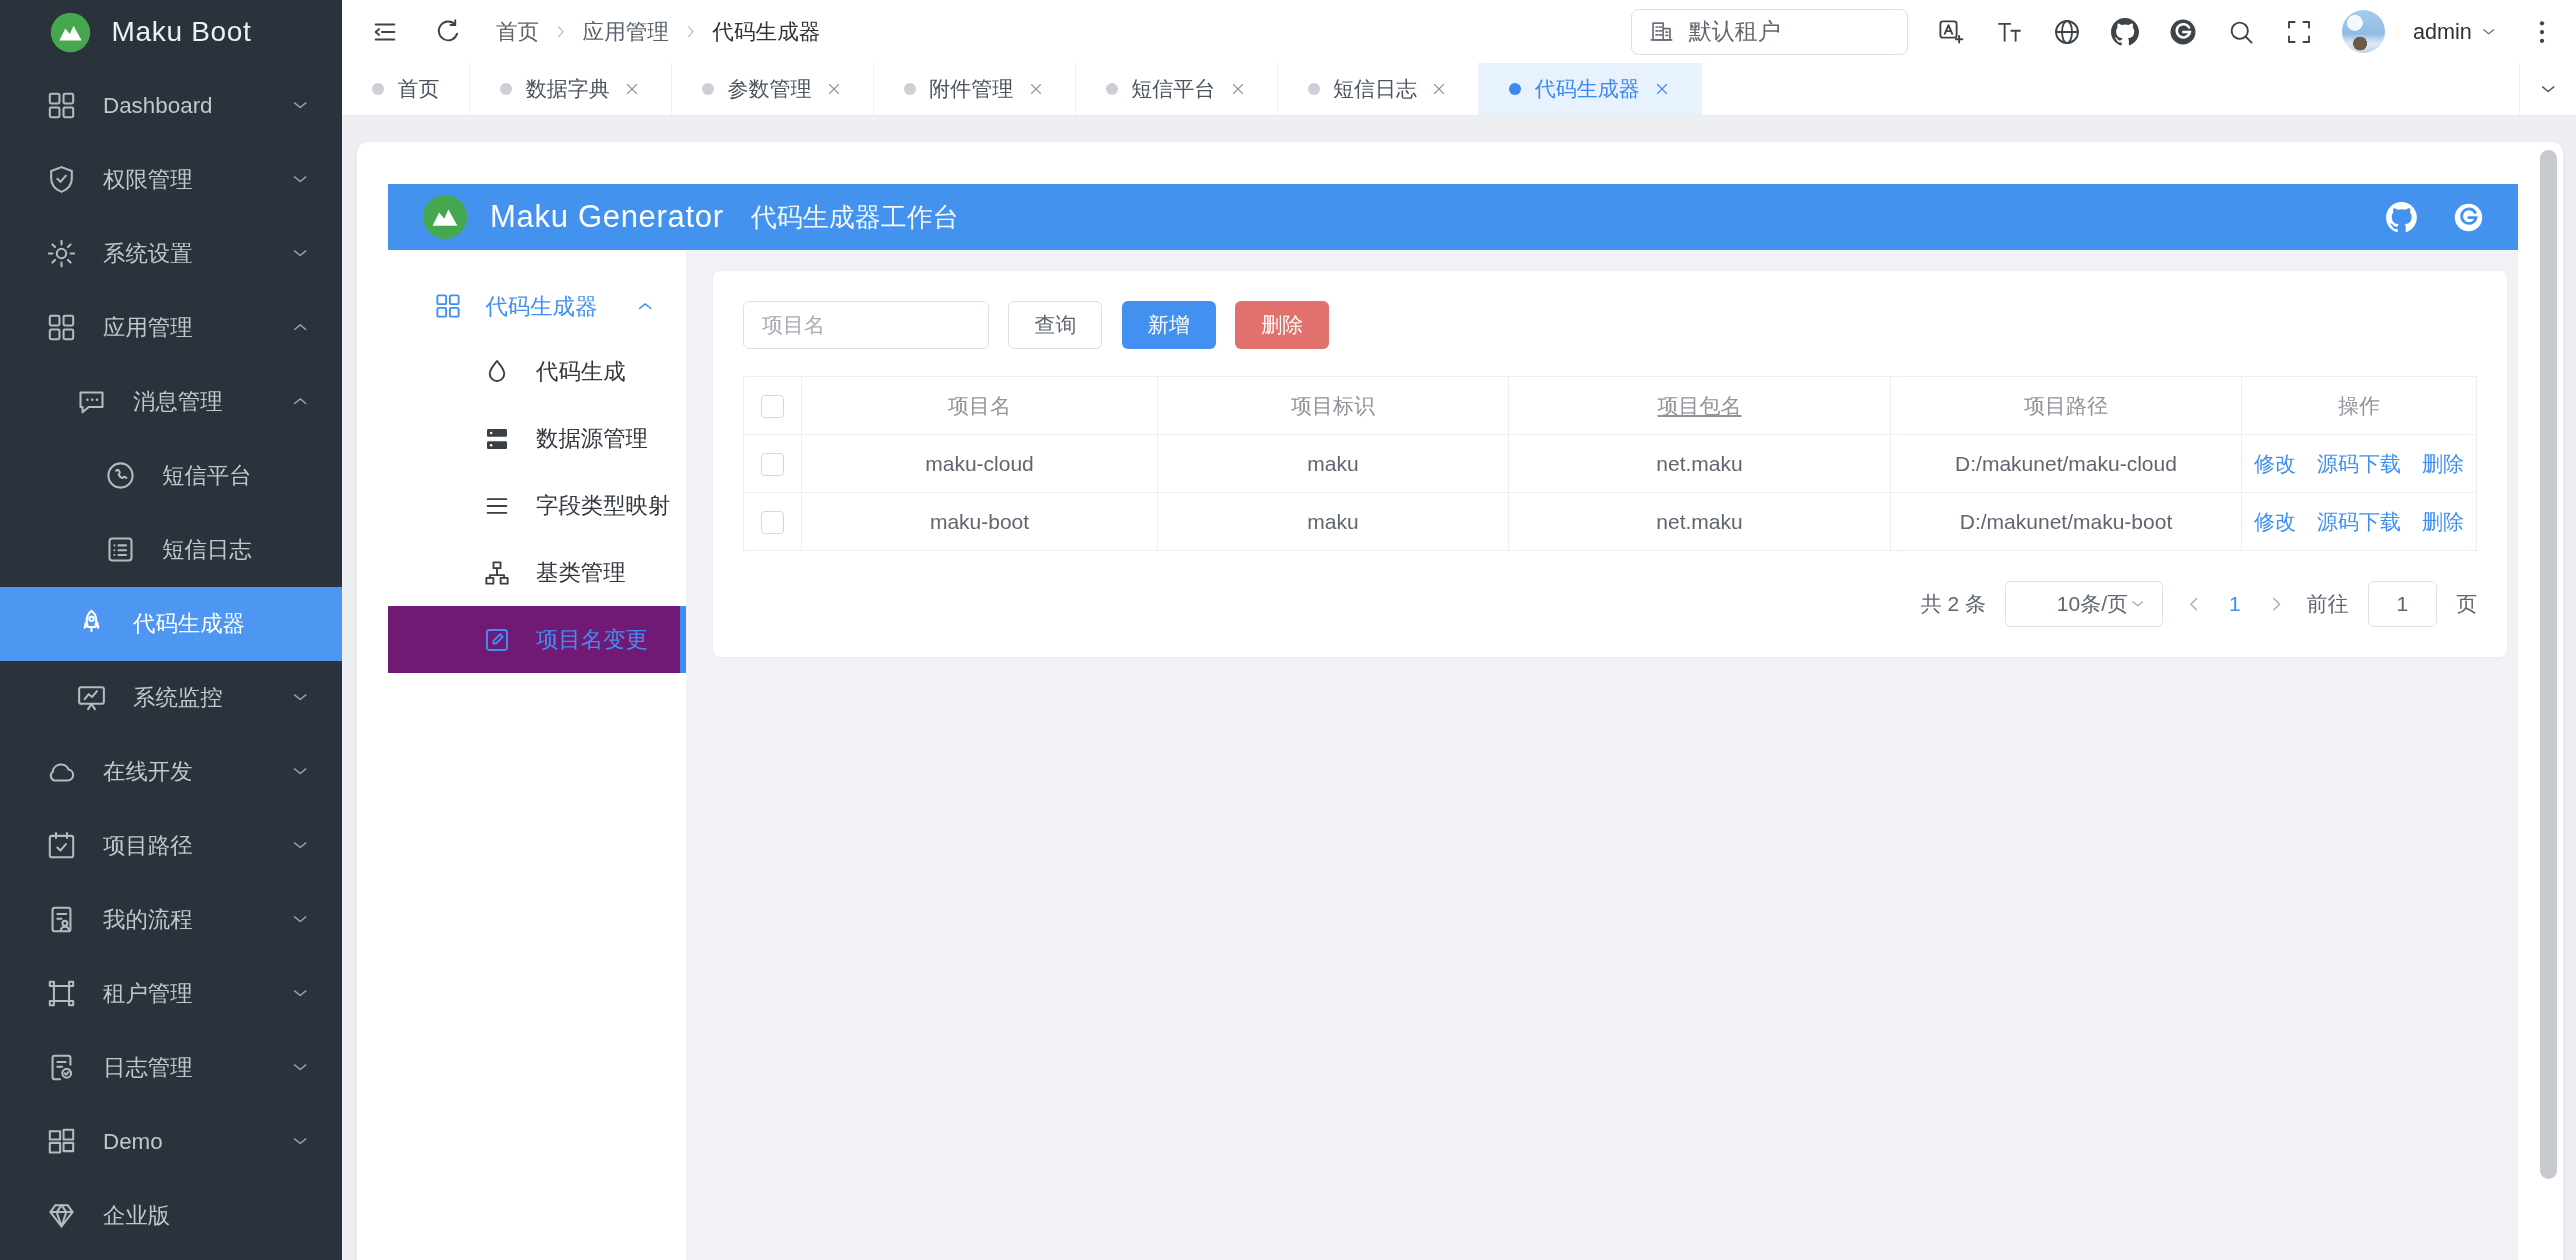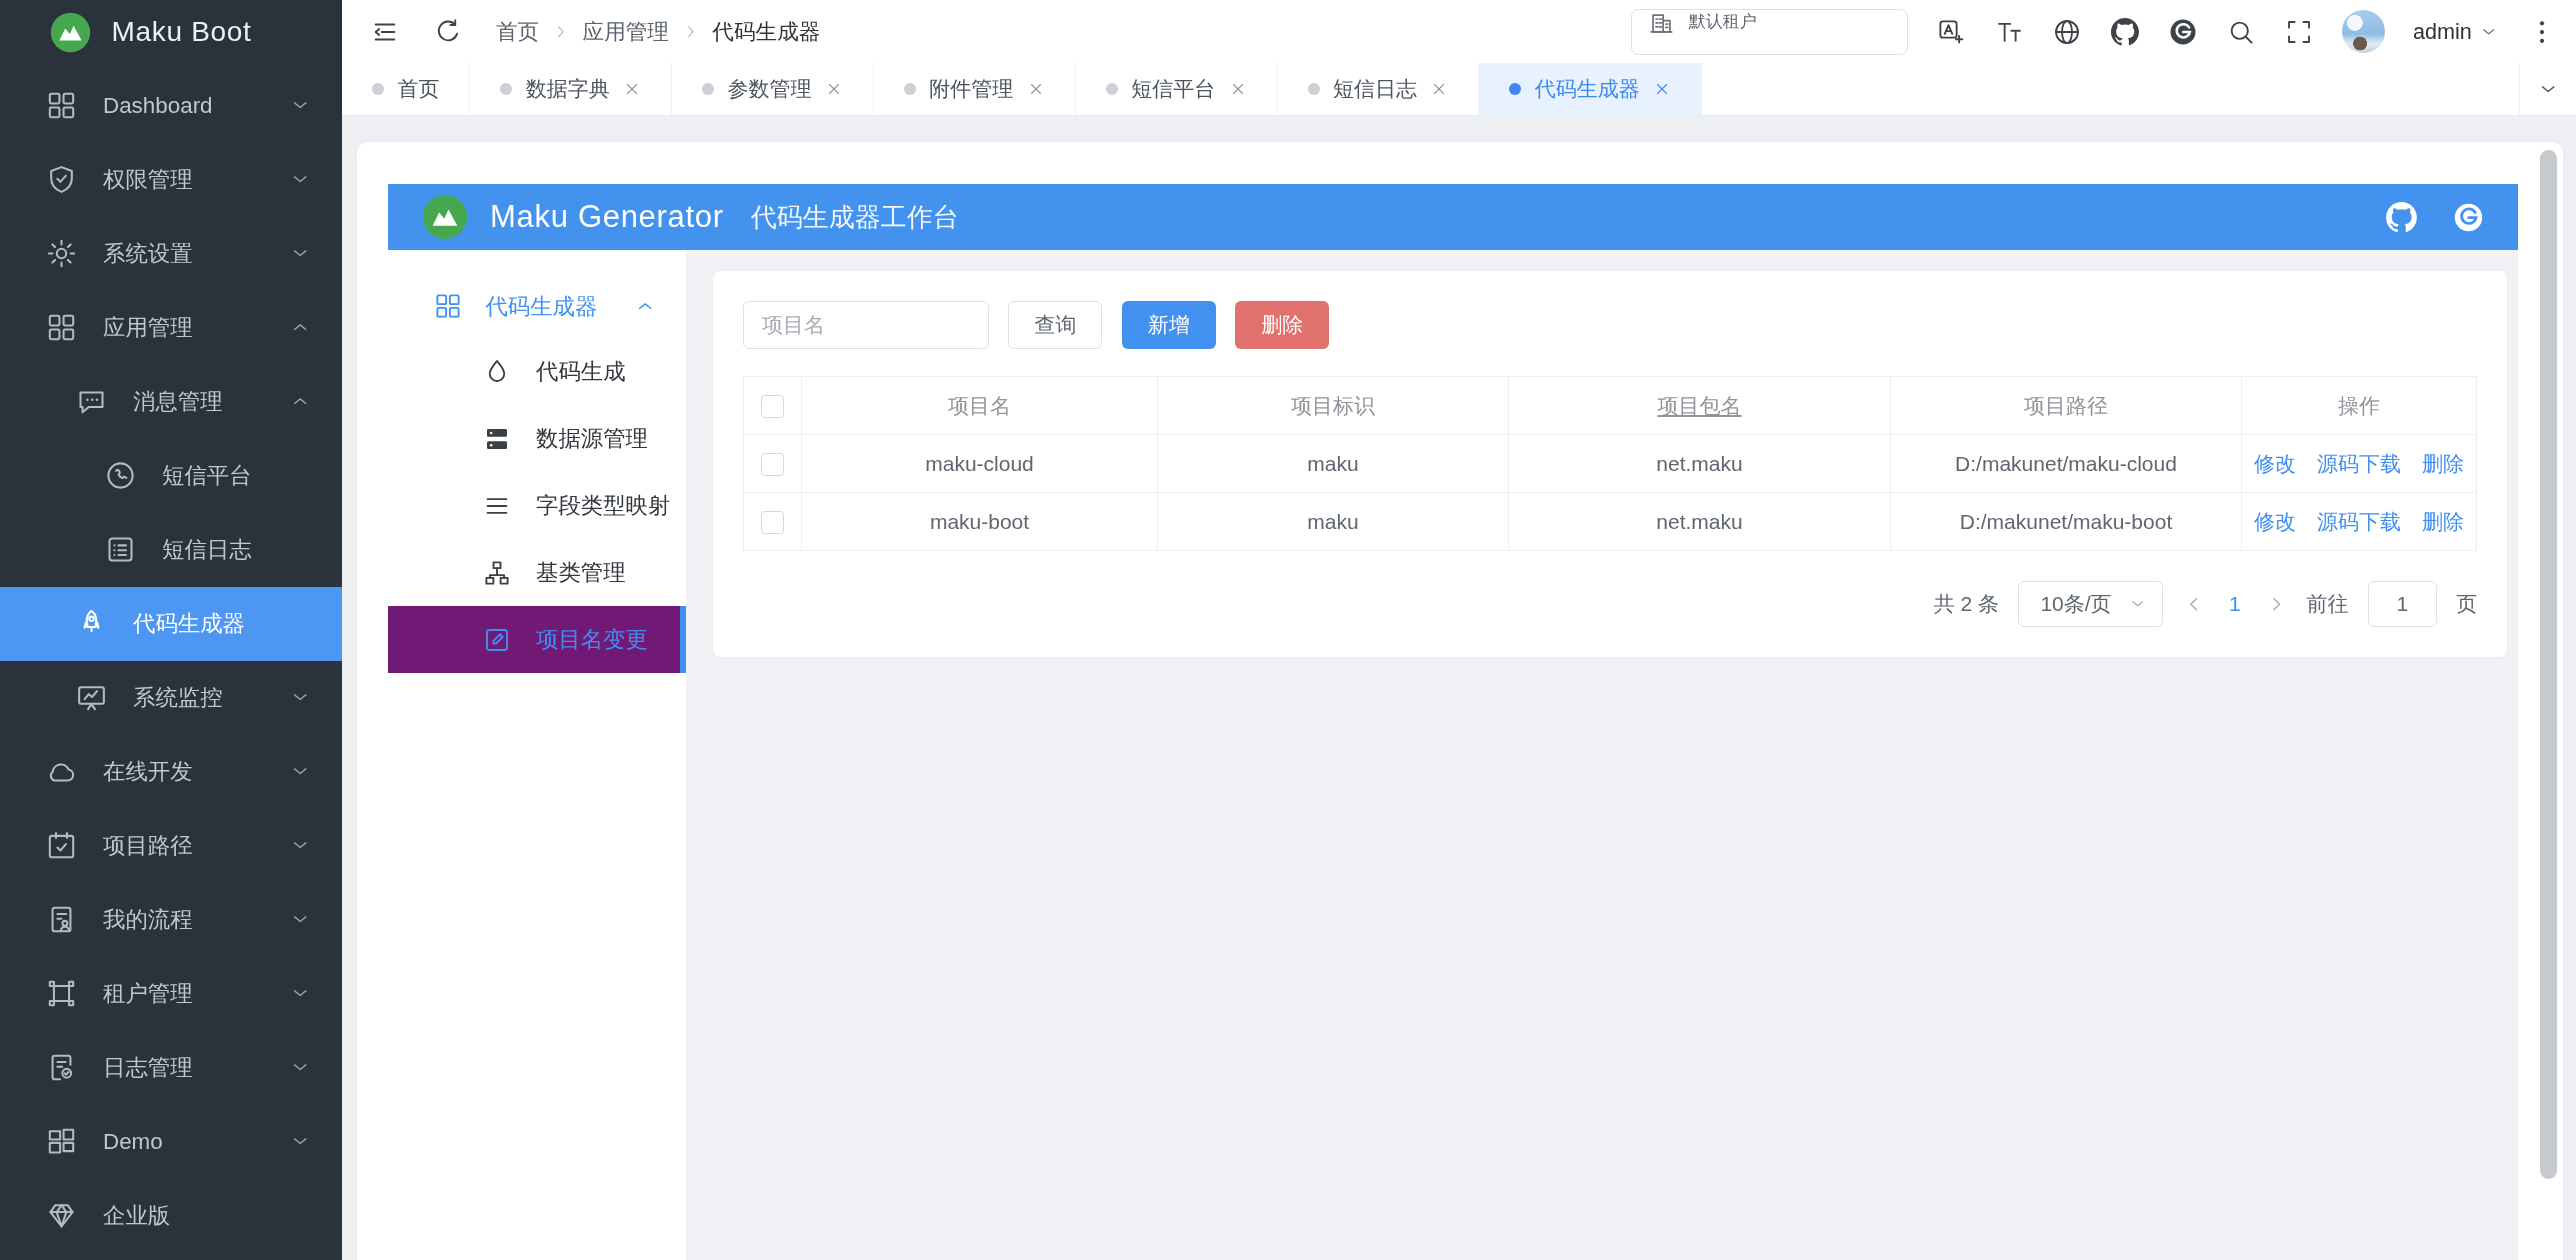--- a/index.html
+++ b/index.html
@@ -25,21 +25,21 @@
 
   
   .header { position:absolute; left:342px; top:0; right:0; height:63px; background:#ffffff; display:flex; align-items:center; }
   .hicon { width:30px; height:30px; color:#3e434a; cursor:pointer; }
   .header .left-group { display:flex; align-items:center; gap:33px; padding-left:28px; }
   .breadcrumb { display:flex; align-items:center; gap:12px; font-size:21.6px; }
   .bc-link { color:#5a626d; cursor:pointer; }
   .bc-sep { width:19.4px; height:19.4px; color:#b3b9c0; }
   .bc-current { color:#2f343a; }
   .header .right-group { margin-left:auto; display:flex; align-items:center; gap:28px; padding-right:19.4px; }
-  .tenant-select { display:flex; align-items:flex-start; gap:13.4px; width:277px; height:46px; border:1.5px solid #dcdfe6; border-radius:7.5px; padding:0 16.4px; color:#5f6670; font-size:17px; cursor:pointer; }
+  .tenant-select { display:flex; align-items:center; gap:13.4px; width:277px; height:46px; border:1.5px solid #dcdfe6; border-radius:7.5px; padding:0 16.4px; color:#5f6670; font-size:23px; cursor:pointer; }
   .tenant-select .micon { width:27px; height:27px; color:#6a717b; }
   .avatar { width:43px; height:43px; border-radius:50%; cursor:pointer;
             background: radial-gradient(circle at 42% 78%, #6e5846 0 16%, transparent 17%),
                         radial-gradient(circle at 30% 30%, #f3f8fc 0 18%, transparent 19%),
                         linear-gradient(180deg,#a8cdec 0%,#8fbbe4 55%,#dfeaf3 78%,#bcd3e6 100%); }
   .user-name { display:flex; align-items:center; gap:7.5px; font-size:21.6px; color:#303133; cursor:pointer; }
   .user-name .chev { width:19.4px; height:19.4px; color:#6a717b; }
 
   
   .tabbar { position:absolute; left:342px; top:63px; right:0; height:53px; background:#ffffff; border-bottom:1.5px solid #e8eaef; display:flex; align-items:stretch; }
@@ -91,21 +91,21 @@
   table.grid th, table.grid td { border:1.5px solid #ebeef5; height:58px; text-align:center; font-weight:normal; }
   table.grid th { color:#909399; font-size:21px; }
   table.grid td { color:#5f6670; font-size:21px; }
   .col-check { width:58px; }
   .col-name { width:356px; } .col-code { width:351px; } .col-pkg { width:382px;text-decoration:underline; } .col-path { width:351px; }
   .checkbox { width:23px; height:23px; border:1.5px solid #d4d7de; border-radius:3.7px; display:inline-block; vertical-align:middle; background:#fff; cursor:pointer; }
   .ops { display:flex; justify-content:center; gap:21px; }
   .op-link { color:#3f8ff2; cursor:pointer; white-space:nowrap; }
 
   .pager { display:flex; align-items:center; justify-content:flex-end; gap:19.4px; margin-top:30px; font-size:21px; color:#5f6670; }
-  .page-size { display:flex; align-items:center; justify-content:space-between; width:145px; height:46px; border:1.5px solid #dcdfe6; border-radius:6px; padding:0 15px 0 21px; cursor:pointer; }
+  .page-size { display:flex; align-items:center; justify-content:flex-end; width:158px; height:46px; border:1.5px solid #dcdfe6; border-radius:6px; padding:0 15px 0 21px; cursor:pointer; }
   .page-size .chev { width:19.4px; height:19.4px; color:#a8abb2; }
   .pg-arrow { width:22.4px; height:22.4px; color:#a8abb2; cursor:pointer; }
   .pg-num { color:#3f8ff2; padding:0 4.5px; cursor:pointer; }
   .goto-input { width:69px; height:46px; border:1.5px solid #dcdfe6; border-radius:6px; text-align:center; font-size:21px; color:#5f6670; outline:none; font-family:"Liberation Sans",sans-serif; }
 
   .scrollbar-thumb { position:absolute; right:6px; top:7.5px; width:16.4px; height:1029px; background:#c6c9cd; border-radius:9px; }
 </style>
 </head>
 <body>
 

